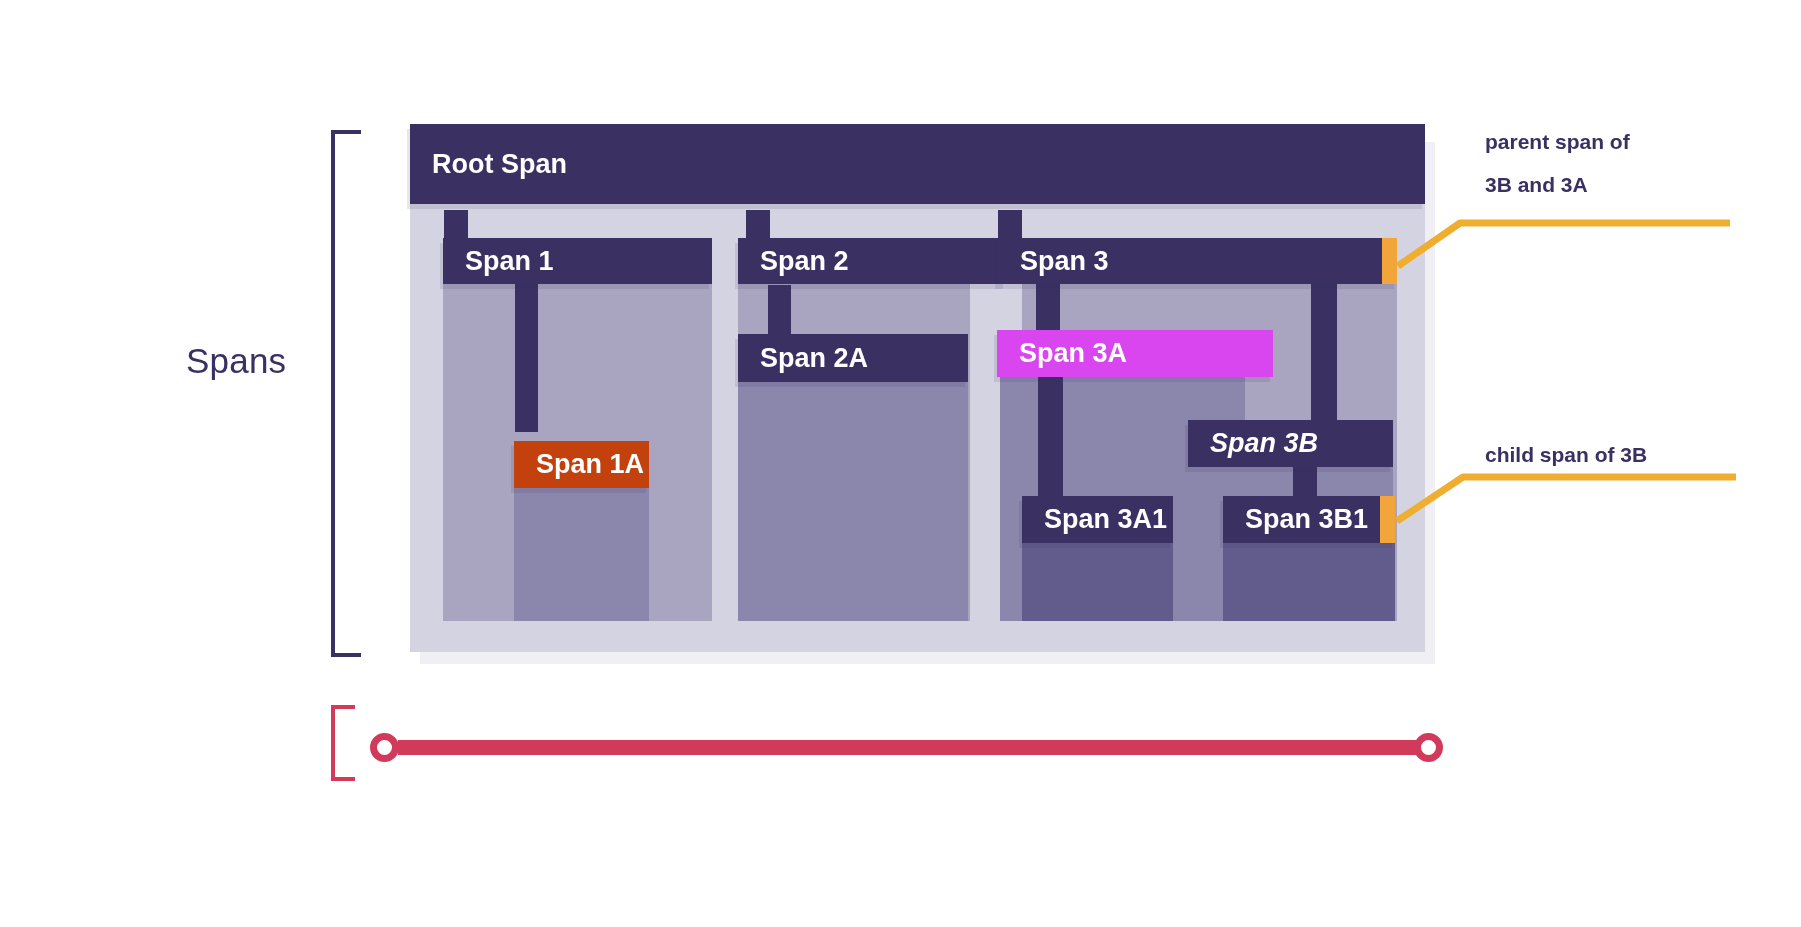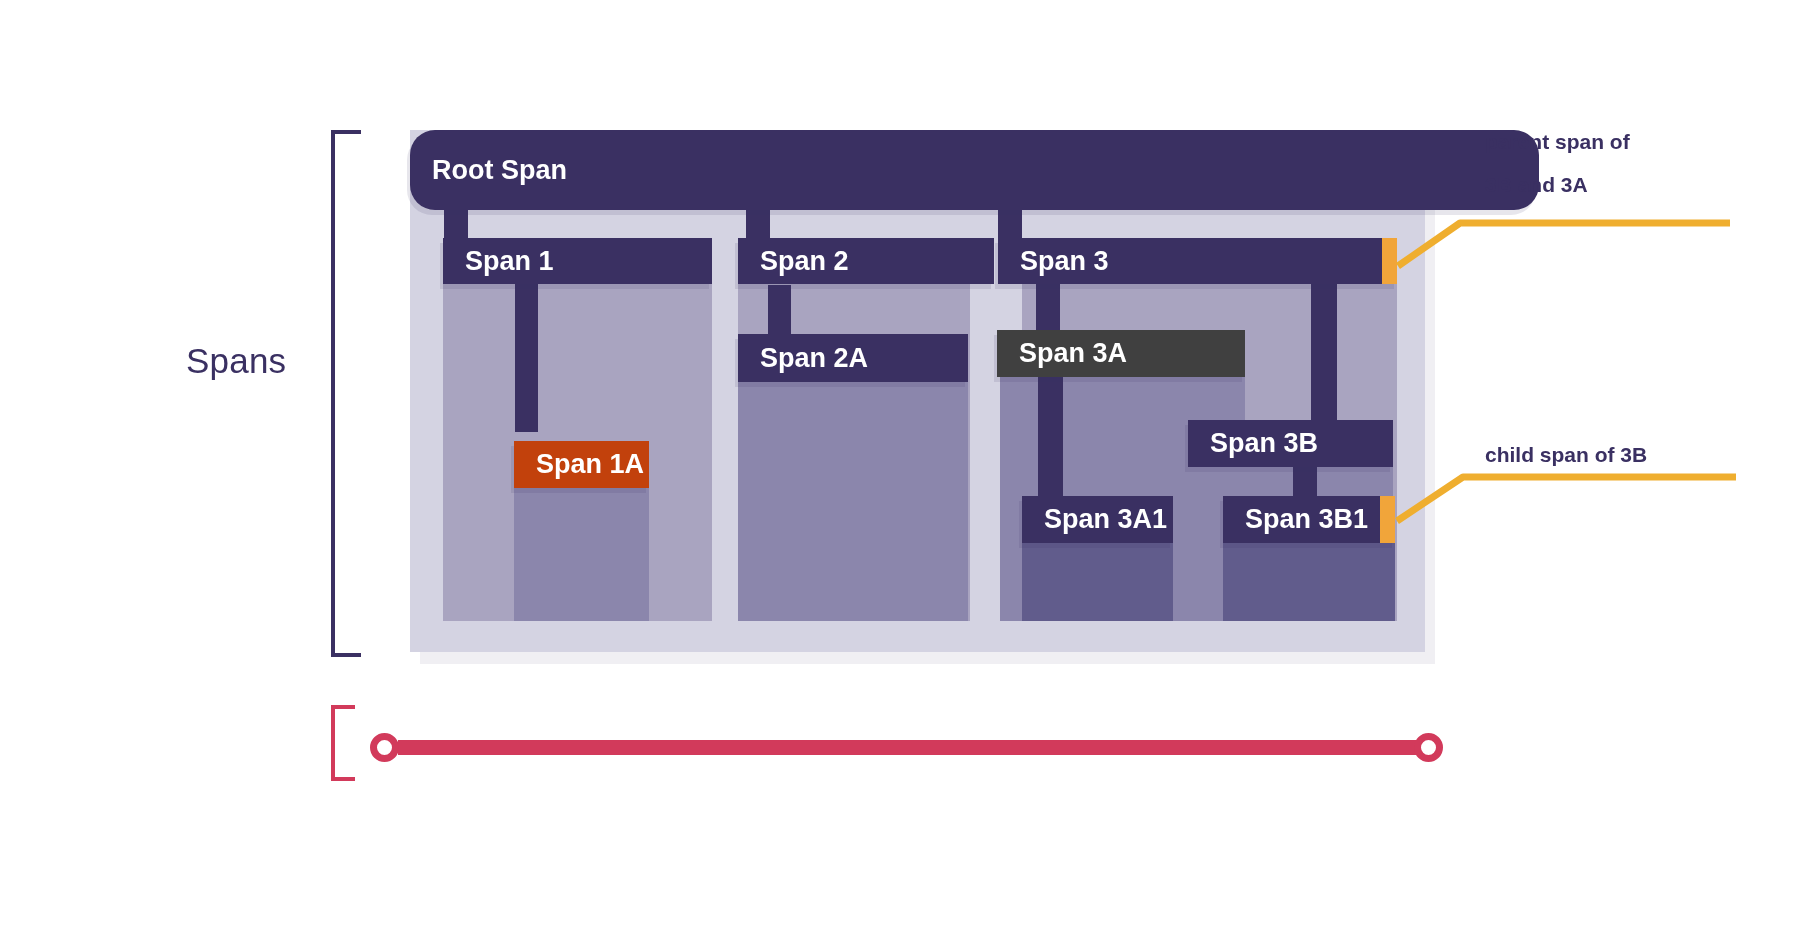--- a/index.html
+++ b/index.html
@@ -81,43 +81,43 @@
       <div class="span-body lv3" style="left: 1223px; top: 543px; width: 172px; height: 78px; background: rgb(97, 92, 140);"></div>
       <div class="span-conn" style="left: 444px; top: 210px; width: 24px; height: 30px; background: rgb(58, 48, 98);"></div>
       <div class="span-conn" style="left: 746px; top: 210px; width: 24px; height: 30px; background: rgb(58, 48, 98);"></div>
       <div class="span-conn" style="left: 998px; top: 210px; width: 24px; height: 30px; background: rgb(58, 48, 98);"></div>
       <div class="span-conn" style="left: 515px; top: 284px; width: 23px; height: 148px; background: rgb(58, 48, 98);"></div>
       <div class="span-conn" style="left: 768px; top: 285px; width: 23px; height: 51px; background: rgb(58, 48, 98);"></div>
       <div class="span-conn" style="left: 1036px; top: 283px; width: 24px; height: 49px; background: rgb(58, 48, 98);"></div>
       <div class="span-conn" style="left: 1311px; top: 283px; width: 26px; height: 139px; background: rgb(58, 48, 98);"></div>
       <div class="span-conn" style="left: 1038px; top: 377px; width: 25px; height: 121px; background: rgb(58, 48, 98);"></div>
       <div class="span-conn" style="left: 1293px; top: 467px; width: 24px; height: 31px; background: rgb(58, 48, 98);"></div>
-      <div class="span-bar" style="left: 410px; top: 130px; width: 1129px; height: 80px; background: rgb(58, 48, 98); line-height: 80px; border-radius: 25px;">
+      <div class="span-bar" style="left: 410px; top: 124px; width: 1015px; height: 80px; background: rgb(58, 48, 98); line-height: 80px;">
         <div class="bar-label">Root Span</div>
       </div>
       <div class="span-bar" style="left: 443px; top: 238px; width: 269px; height: 46px; background: rgb(58, 48, 98); line-height: 46px;">
         <div class="bar-label">Span 1</div>
       </div>
-      <div class="span-bar" style="left: 738px; top: 238px; width: 256px; height: 46px; background: rgb(58, 48, 98); line-height: 46px;">
+      <div class="span-bar" style="left: 738px; top: 238px; width: 224px; height: 46px; background: rgb(58, 48, 98); line-height: 46px; padding-left: 44px;">
         <div class="bar-label">Span 2</div>
       </div>
       <div class="span-bar" style="left: 998px; top: 238px; width: 399px; height: 46px; background: rgb(58, 48, 98); line-height: 46px;">
         <div class="bar-label">Span 3</div>
       </div>
       <div class="span-marker" style="left: 1382px; top: 238px; width: 15px; height: 46px; background: rgb(241, 165, 58);"></div>
       <div class="span-bar" style="left: 514px; top: 441px; width: 135px; height: 47px; background: #c2410c; line-height: 47px;">
         <div class="bar-label">Span 1A</div>
       </div>
       <div class="span-bar" style="left: 738px; top: 334px; width: 230px; height: 48px; background: rgb(58, 48, 98); line-height: 48px;">
         <div class="bar-label">Span 2A</div>
       </div>
-      <div class="span-bar" style="left: 997px; top: 330px; width: 248px; height: 47px; background: #404040; line-height: 47px;">
+      <div class="span-bar" style="left: 997px; top: 330px; width: 276px; height: 47px; background: #d946ef; line-height: 47px;">
         <div class="bar-label">Span 3A</div>
       </div>
-      <div class="span-bar" style="left: 1188px; top: 420px; width: 205px; height: 47px; background: rgb(58, 48, 98); line-height: 47px;">
+      <div class="span-bar" style="left: 1188px; top: 420px; width: 205px; height: 47px; background: rgb(58, 48, 98); line-height: 47px; font-style: italic;">
         <div class="bar-label">Span 3B</div>
       </div>
       <div class="span-bar" style="left: 1022px; top: 496px; width: 151px; height: 47px; background: rgb(58, 48, 98); line-height: 47px;">
         <div class="bar-label">Span 3A1</div>
       </div>
       <div class="span-bar" style="left: 1223px; top: 496px; width: 172px; height: 47px; background: rgb(58, 48, 98); line-height: 47px;">
         <div class="bar-label">Span 3B1</div>
       </div>
       <div class="span-marker" style="left: 1380px; top: 496px; width: 15px; height: 47px; background: rgb(241, 165, 58);"></div>
     </div>

